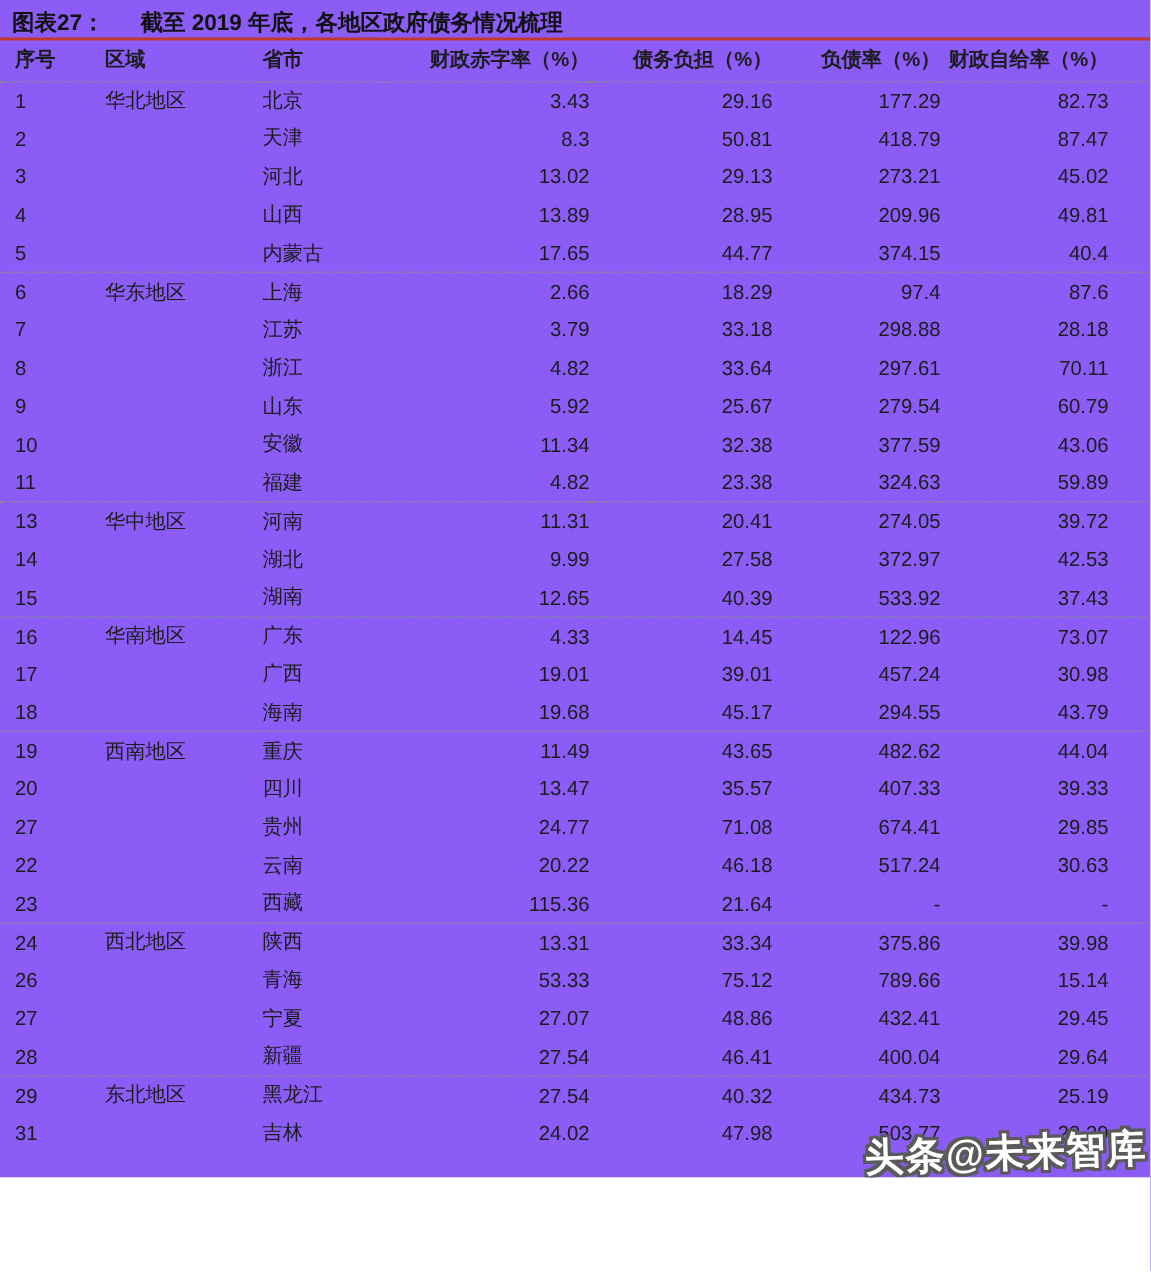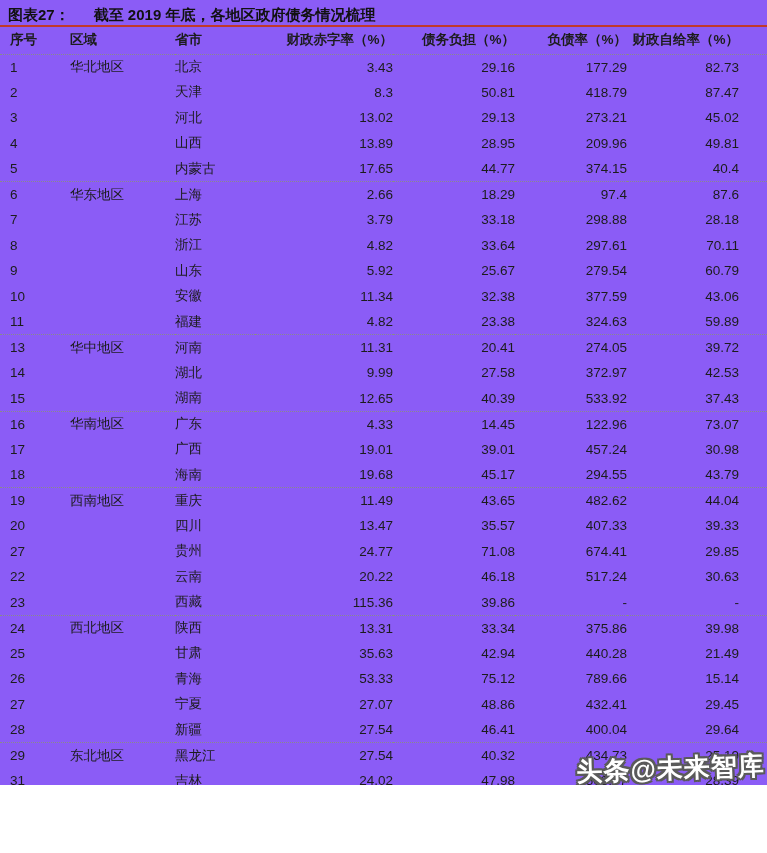--- a/index.html
+++ b/index.html
@@ -310,43 +310,34 @@
           <td>20.22</td>
           <td>46.18</td>
           <td>517.24</td>
           <td>30.63</td>
         </tr>
         <tr>
           <td>23</td>
           <td></td>
           <td>西藏</td>
           <td>115.36</td>
-          <td>39.86</td>
+          <td>21.64</td>
           <td>-</td>
           <td>-</td>
         </tr>
         <tr class="group-start">
           <td>24</td>
           <td>西北地区</td>
           <td>陕西</td>
           <td>13.31</td>
           <td>33.34</td>
           <td>375.86</td>
           <td>39.98</td>
         </tr>
         <tr>
-          <td>25</td>
-          <td></td>
-          <td>甘肃</td>
-          <td>35.63</td>
-          <td>42.94</td>
-          <td>440.28</td>
-          <td>21.49</td>
-        </tr>
-        <tr>
           <td>26</td>
           <td></td>
           <td>青海</td>
           <td>53.33</td>
           <td>75.12</td>
           <td>789.66</td>
           <td>15.14</td>
         </tr>
         <tr>
           <td>27</td>

